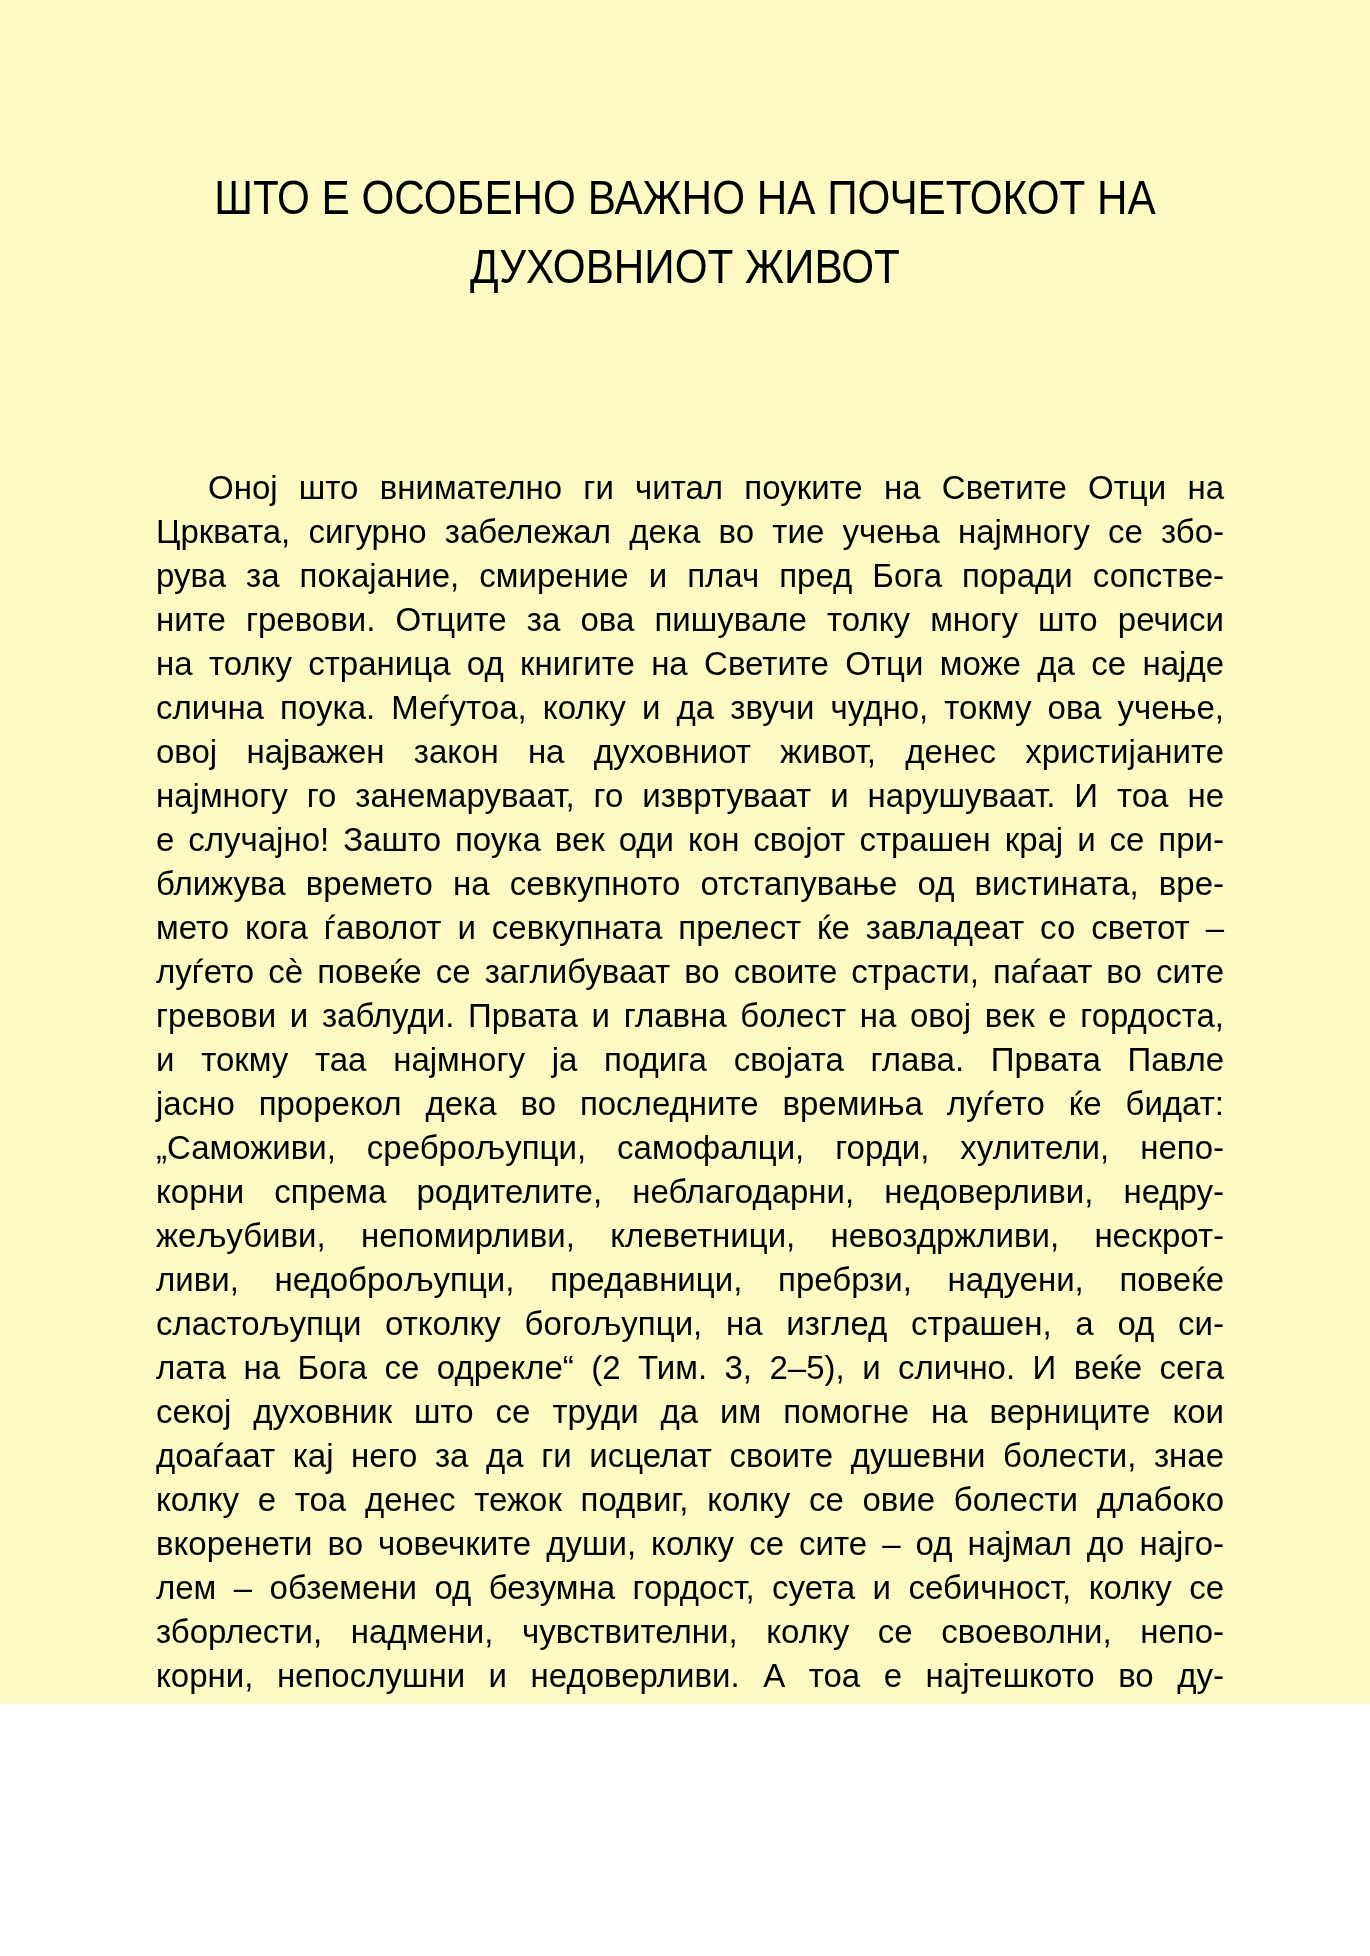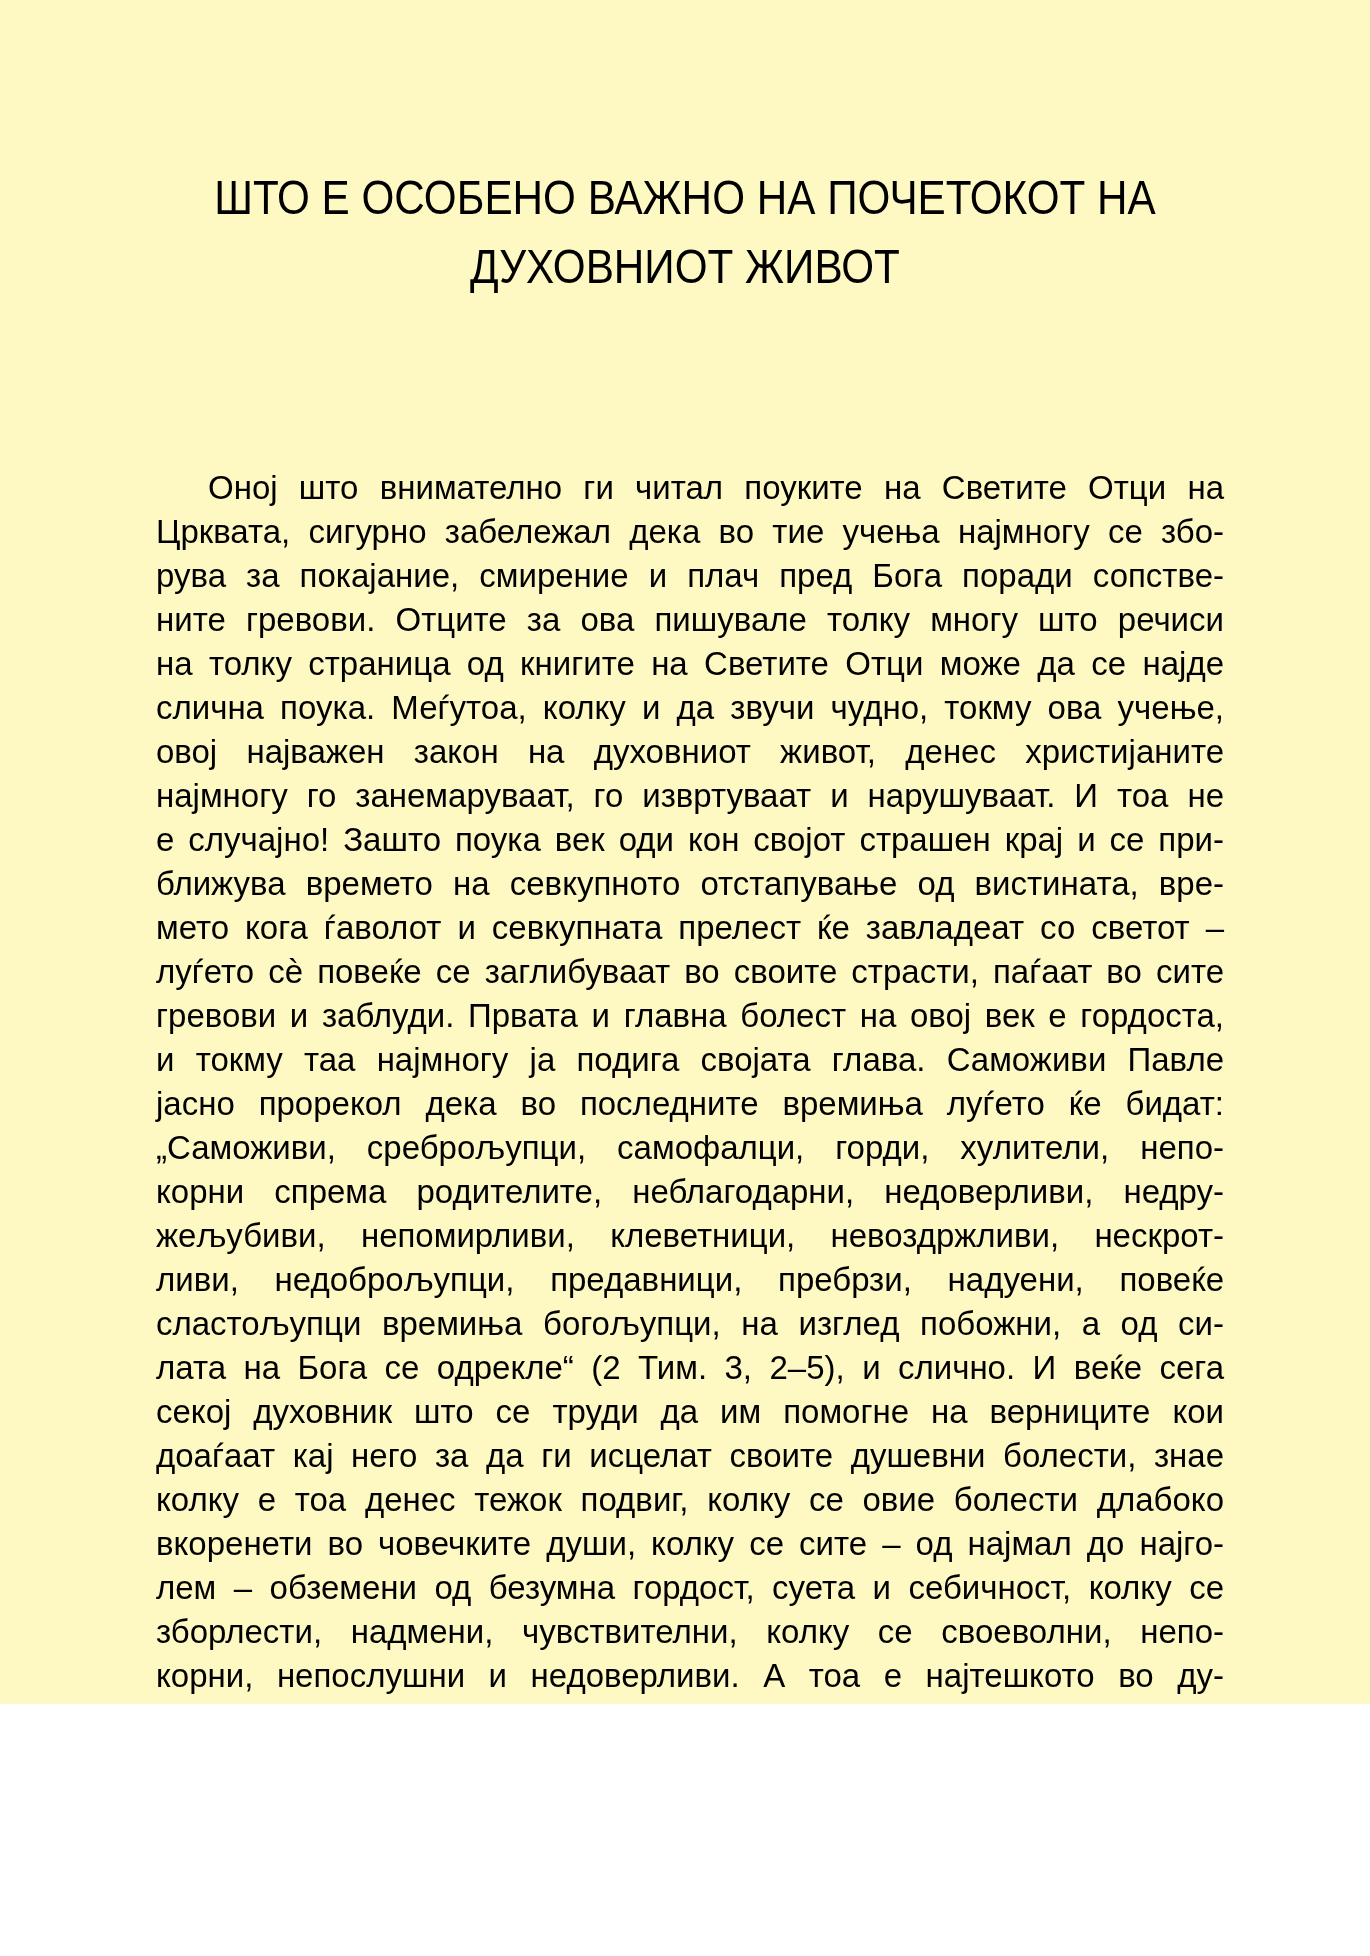--- a/index.html
+++ b/index.html
@@ -82,27 +82,27 @@
       <div class="body-line">ните гревови. Отците за ова пишувале толку многу што речиси</div>
       <div class="body-line">на толку страница од книгите на Светите Отци може да се најде</div>
       <div class="body-line">слична поука. Меѓутоа, колку и да звучи чудно, токму ова учење,</div>
       <div class="body-line">овој најважен закон на духовниот живот, денес христијаните</div>
       <div class="body-line">најмногу го занемаруваат, го извртуваат и нарушуваат. И тоа не</div>
       <div class="body-line">е случајно! Зашто поука век оди кон својот страшен крај и се при-</div>
       <div class="body-line">ближува времето на севкупното отстапување од вистината, вре-</div>
       <div class="body-line">мето кога ѓаволот и севкупната прелест ќе завладеат со светот –</div>
       <div class="body-line">луѓето сѐ повеќе се заглибуваат во своите страсти, паѓаат во сите</div>
       <div class="body-line">гревови и заблуди. Првата и главна болест на овој век е гордоста,</div>
-      <div class="body-line">и токму таа најмногу ја подига својата глава. Саможиви Павле</div>
+      <div class="body-line">и токму таа најмногу ја подига својата глава. Првата Павле</div>
       <div class="body-line">јасно прорекол дека во последните времиња луѓето ќе бидат:</div>
       <div class="body-line">„Саможиви, среброљупци, самофалци, горди, хулители, непо-</div>
       <div class="body-line">корни спрема родителите, неблагодарни, недоверливи, недру-</div>
       <div class="body-line">жељубиви, непомирливи, клеветници, невоздржливи, нескрот-</div>
       <div class="body-line">ливи, недоброљупци, предавници, пребрзи, надуени, повеќе</div>
-      <div class="body-line">сластољупци времиња богољупци, на изглед побожни, а од си-</div>
+      <div class="body-line">сластољупци отколку богољупци, на изглед страшен, а од си-</div>
       <div class="body-line">лата на Бога се одрекле“ (2 Тим. 3, 2–5), и слично. И веќе сега</div>
       <div class="body-line">секој духовник што се труди да им помогне на верниците кои</div>
       <div class="body-line">доаѓаат кај него за да ги исцелат своите душевни болести, знае</div>
       <div class="body-line">колку е тоа денес тежок подвиг, колку се овие болести длабоко</div>
       <div class="body-line">вкоренети во човечките души, колку се сите – од најмал до најго-</div>
       <div class="body-line">лем – обземени од безумна гордост, суета и себичност, колку се</div>
       <div class="body-line">зборлести, надмени, чувствителни, колку се своеволни, непо-</div>
       <div class="body-line">корни, непослушни и недоверливи. А тоа е најтешкото во ду-</div>
       <div class="body-line">ховниот живот. Денес речиси никој не му слична на својот духо-</div>
     </div>

